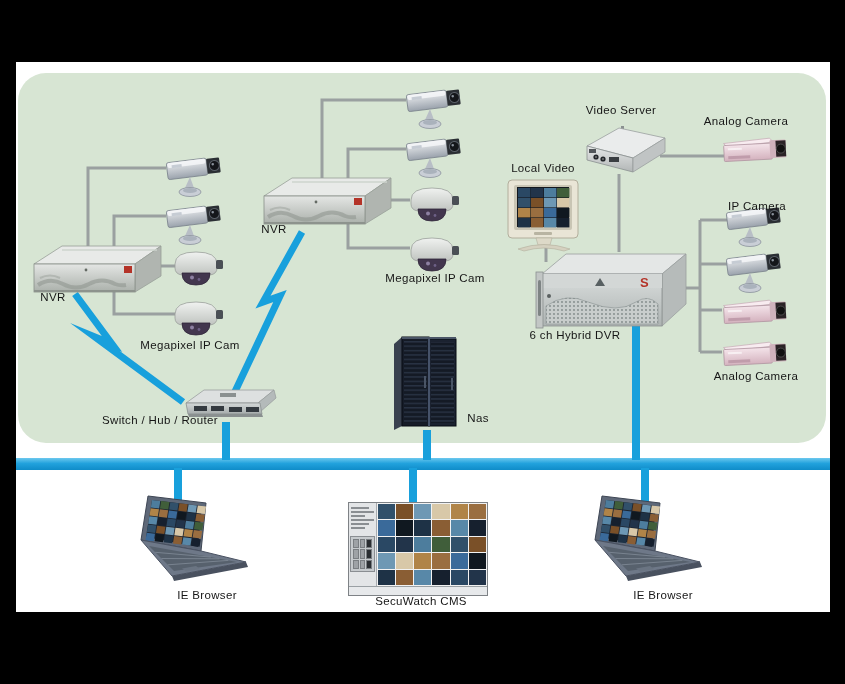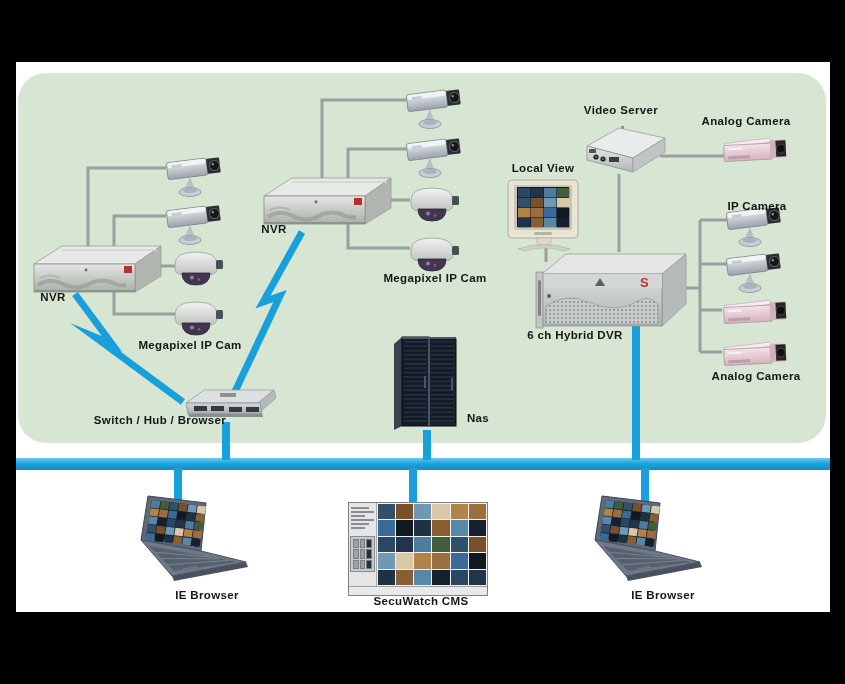--- a/index.html
+++ b/index.html
@@ -13,21 +13,21 @@
   .page-area{position:absolute;left:16px;top:62px;width:814px;height:550px;background:var(--c-page);}
   .lan-panel{position:absolute;left:18px;top:73px;width:808px;height:370px;
              background:var(--c-panel);border-radius:28px;}
   svg.overlay{position:absolute;left:0;top:0;width:845px;height:684px;z-index:2;}
   .glink{stroke:var(--c-gray);stroke-width:3;fill:none;}
   .blink{stroke:var(--c-blue);stroke-width:8;fill:none;}
   .bolt{stroke:var(--c-blue);stroke-width:7;fill:none;stroke-linejoin:miter;stroke-miterlimit:14;}
   .dev{position:absolute;z-index:3;}
   .dev svg{display:block;width:100%;height:100%;overflow:visible;}
   .lbl{position:absolute;z-index:4;transform:translateX(-50%);white-space:nowrap;
-       font-size:11.5px;font-weight:bold;letter-spacing:.35px;color:var(--c-label);}
+       font-size:11.5px;font-weight:normal;letter-spacing:.35px;color:var(--c-label);}
   
   .cms-frame{width:100%;height:100%;background:#cdd0d3;border:1px solid #7e8286;
              display:flex;flex-direction:column;}
   .cms-main{flex:1;display:flex;min-height:0;}
   .cms-side{width:28px;background:#e3e5e7;border-right:1px solid #a8acb0;padding:2px 1px;}
   .tl{display:block;height:2px;background:#8a8e92;margin:2px 1px;}
   .w1{width:70%}.w2{width:90%}.w3{width:55%}
   .cms-ctrl{margin-top:7px;background:#c6cacd;border:1px solid #8a8e92;padding:2px;
             display:grid;grid-template-columns:repeat(3,1fr);gap:1px;height:36px;}
   .cms-ctrl i{background:#9ea2a6;border:1px solid #7a7e82;}
@@ -629,21 +629,21 @@
       </svg>
     </div>
 
   <div class="lbl" style="left:53px;top:291px">NVR</div>
   <div class="lbl" style="left:274px;top:223px">NVR</div>
   <div class="lbl" style="left:190px;top:339px">Megapixel IP Cam</div>
   <div class="lbl" style="left:435px;top:272px">Megapixel IP Cam</div>
   <div class="lbl" style="left:621px;top:104px">Video Server</div>
   <div class="lbl" style="left:746px;top:115px">Analog Camera</div>
   <div class="lbl" style="left:757px;top:200px">IP Camera</div>
-  <div class="lbl" style="left:543px;top:162px">Local View</div>
+  <div class="lbl" style="left:543px;top:162px">Local Video</div>
   <div class="lbl" style="left:575px;top:329px">6 ch Hybrid DVR</div>
   <div class="lbl" style="left:756px;top:370px">Analog Camera</div>
-  <div class="lbl" style="left:160px;top:414px">Switch / Hub / Browser</div>
+  <div class="lbl" style="left:160px;top:414px">Switch / Hub / Router</div>
   <div class="lbl" style="left:478px;top:412px">Nas</div>
   <div class="lbl" style="left:207px;top:589px">IE Browser</div>
   <div class="lbl" style="left:421px;top:595px">SecuWatch CMS</div>
   <div class="lbl" style="left:663px;top:589px">IE Browser</div>
 </div>
 
 </body></html>

